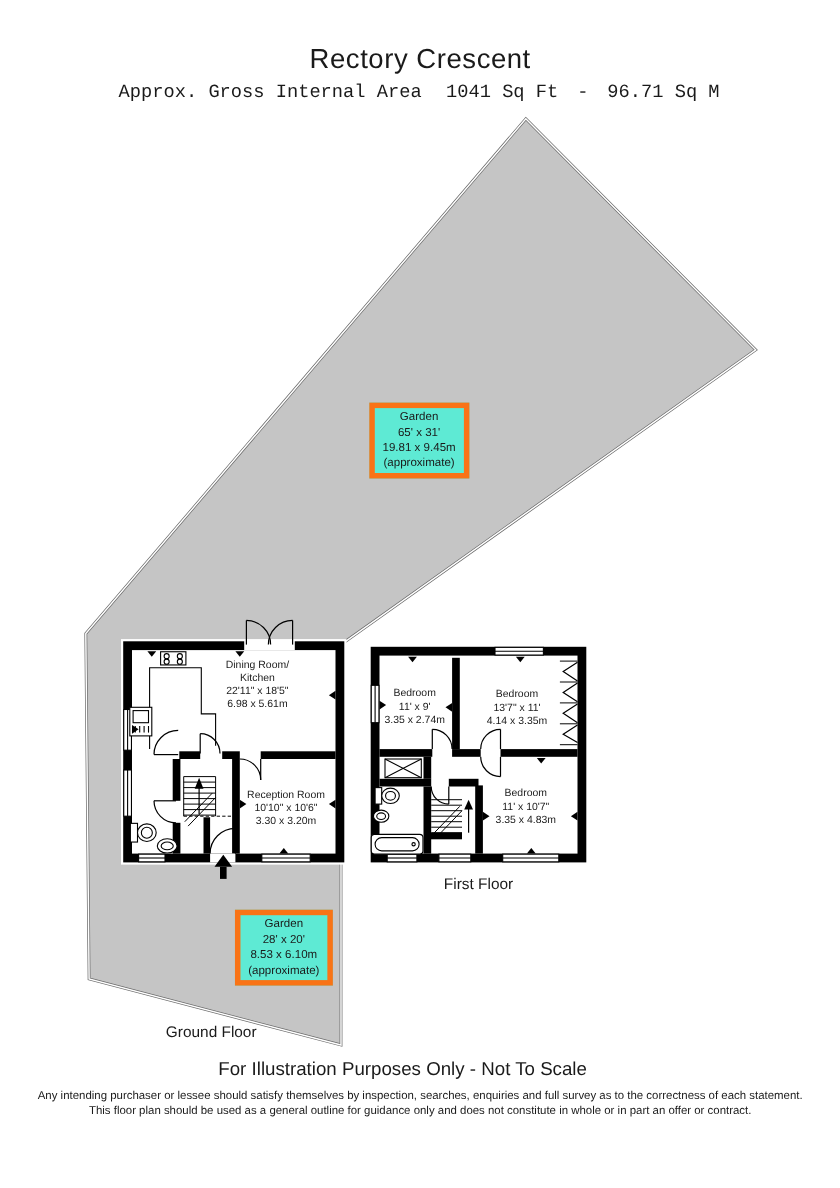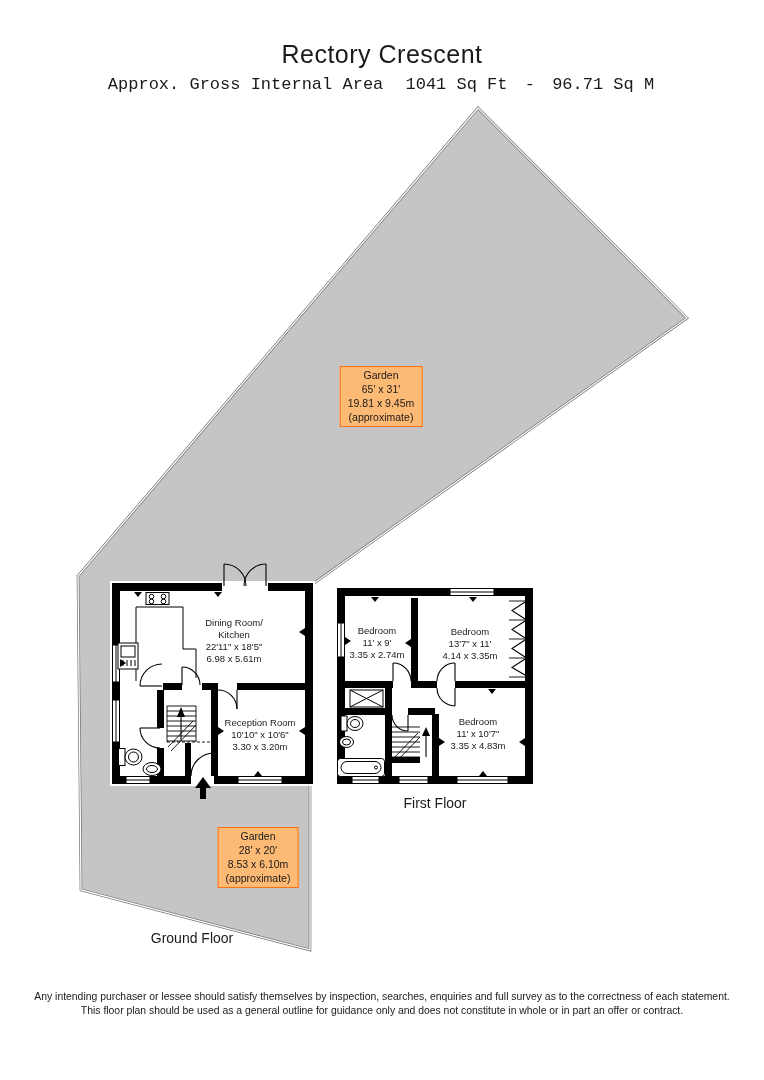--- a/index.html
+++ b/index.html
@@ -4,21 +4,21 @@
 <style>
   html,body{margin:0;padding:0;background:#fff;}
   #page{position:relative;width:764px;height:1080px;background:var(--background,#fff);
         font-family:"Liberation Sans",sans-serif;color:#1a1a1a;overflow:hidden;}
   svg{position:absolute;left:0;top:0;}
   .lbl{position:absolute;transform:translateX(-50%);text-align:center;white-space:nowrap;}
   .title{font-size:25px;letter-spacing:.5px;}
   .subtitle{font-size:17px;}
   .subtitle .gap{display:inline-block;width:12px;}
   .subtitle .sgap{display:inline-block;width:7px;}
-  .gbox{position:absolute;transform:translateX(-50%);background:#fdba74;border:1px solid #f97316;
+  .gbox{position:absolute;transform:translateX(-50%);background:#5eead4;border:5px solid #f97316;
         padding:2px 7px;font-size:10.5px;line-height:1.32;text-align:center;white-space:nowrap;}
   .room{font-size:9.5px;line-height:1.25;}
   .floorlbl{font-size:14px;}
   .notice{font-size:17px;}
   .disclaimer{position:absolute;left:0;top:990px;width:764px;text-align:center;
               font-size:10.4px;line-height:13.8px;}
   .w{stroke:#000;stroke-width:1;fill:#fff;}
   .thin{stroke:#000;stroke-width:1;fill:none;}
   .arc{stroke:#000;stroke-width:1.1;fill:none;}
   .tick{fill:#000;}
@@ -253,21 +253,21 @@
   <span>96.71 Sq M</span>
 </div>
 
 <div class="gbox" style="left:381px;top:366px;">
   <div>Garden</div>
   <div>65' x 31'</div>
   <div>19.81 x 9.45m</div>
   <div>(approximate)</div>
 </div>
 
-<div class="lbl room" style="left:234px;top:617px;">
+<div class="lbl room" style="left:234px;top:599px;">
   <div>Dining Room/</div>
   <div>Kitchen</div>
   <div>22'11" x 18'5"</div>
   <div>6.98 x 5.61m</div>
 </div>
 
 <div class="lbl room" style="left:260px;top:717px;">
   <div>Reception Room</div>
   <div>10'10" x 10'6"</div>
   <div>3.30 x 3.20m</div>
@@ -295,19 +295,20 @@
 
 <div class="gbox" style="left:258px;top:827px;">
   <div>Garden</div>
   <div>28' x 20'</div>
   <div>8.53 x 6.10m</div>
   <div>(approximate)</div>
 </div>
 
 <div class="lbl floorlbl" style="left:192px;top:930px;">Ground Floor</div>
 
+<div class="lbl notice" style="left:366px;top:962px;">For Illustration Purposes Only - Not To Scale</div>
 
 <div class="disclaimer">
   <div>Any intending purchaser or lessee should satisfy themselves by inspection, searches, enquiries and full survey as to the correctness of each statement.</div>
   <div>This floor plan should be used as a general outline for guidance only and does not constitute in whole or in part an offer or contract.</div>
 </div>
 
 </div>
 
 </body></html>

